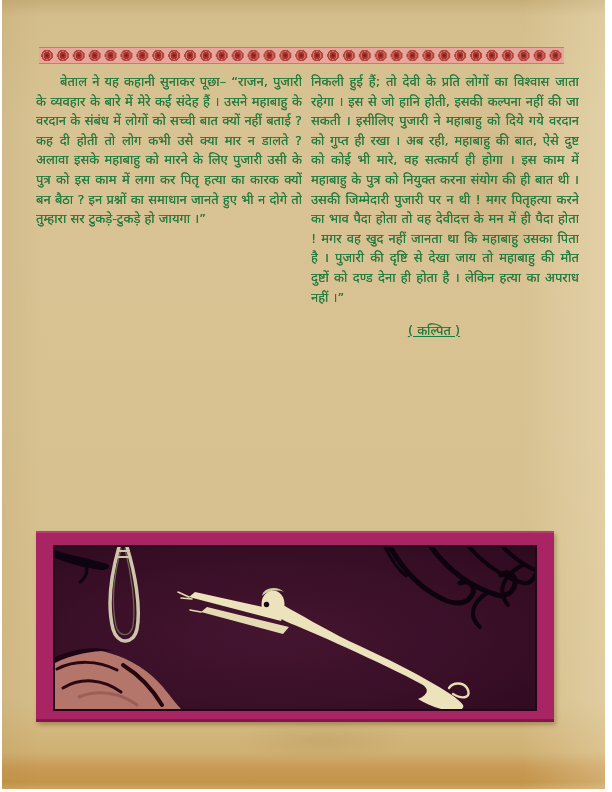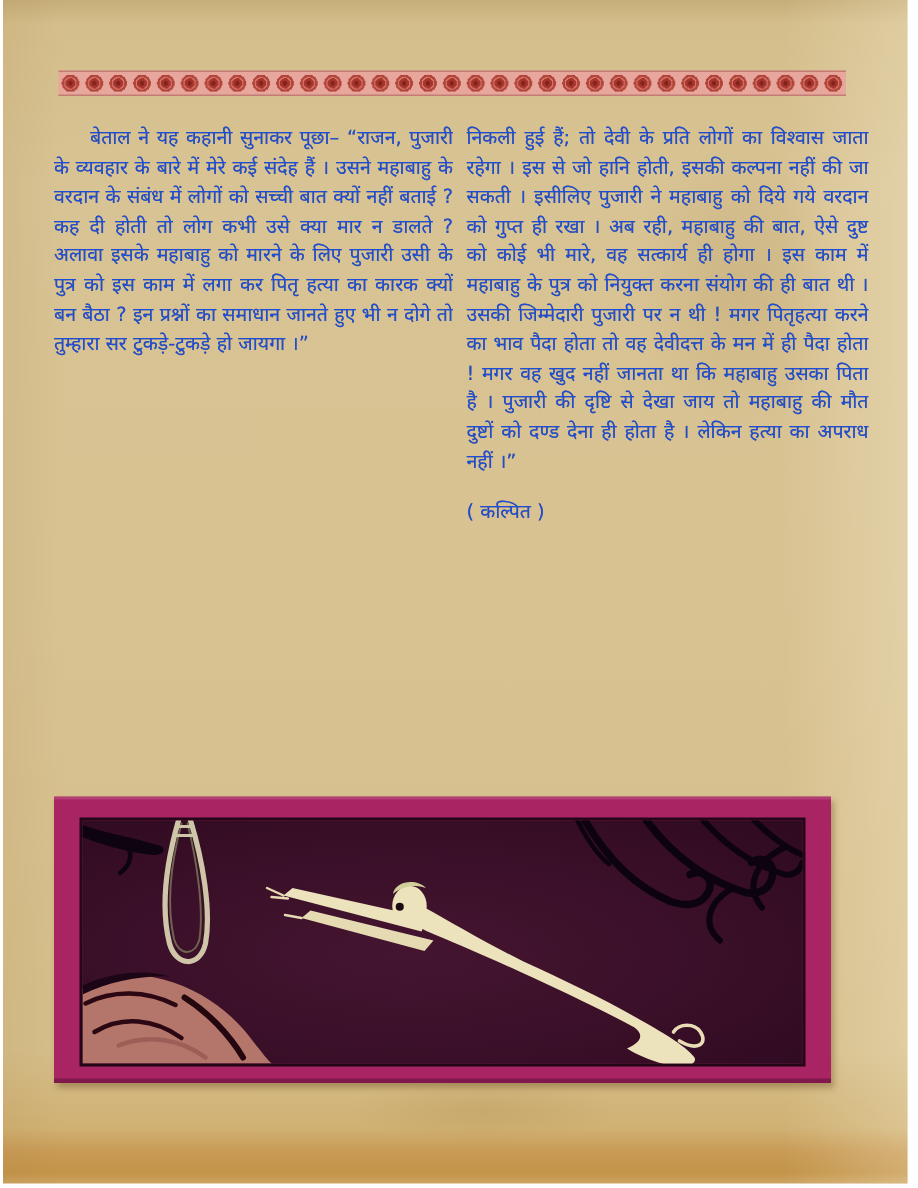--- a/index.html
+++ b/index.html
@@ -29,30 +29,30 @@
     position:absolute;left:39px;top:47px;width:525px;height:15px;
     background-color:#e7a79d;
     background-image:
       radial-gradient(circle at 8px 7.5px, #7e241e 0 1.6px, #a8342c 1.6px 3.4px,
         #d47c71 3.4px 4.2px, #b2443a 4.2px 5.8px, #e7a79d 5.8px 7px, rgba(0,0,0,0) 7px);
     background-size:15.9px 15px;background-repeat:repeat-x;
     border-top:1px solid #c27c72;border-bottom:1px solid #c27c72;
   }
   
   .col{
-    position:absolute;top:83px;height:452px;overflow:hidden;
-    color:#1d4ed8;font-size:13px;line-height:19.6px;text-align:justify;
+    position:absolute;top:72px;height:452px;overflow:hidden;
+    color:#15803d;font-size:13px;line-height:19.6px;text-align:justify;
     text-shadow:0 0 .4px rgba(60,40,20,.55);
   }
   .col p{margin:0;}
   .col p.indent{text-indent:24px;}
   .col p + p{margin-top:14px;}
   .col-left{left:36px;width:266px;}
   .col-right{left:311px;width:268px;}
-  .attribution{margin-top:9px;text-align:left;padding-right:22px;}
+  .attribution{margin-top:9px;text-align:center;padding-right:22px;text-decoration:underline;}
   
   .art-frame{
     position:absolute;left:36px;top:531px;width:518px;height:191px;
     background:#a82462;
     box-shadow:inset 0 2px 0 rgba(255,255,255,.12), inset 0 -3px 0 rgba(80,10,50,.45),
                2px 3px 4px rgba(90,60,20,.35);
   }
   .art-inner{
     position:absolute;left:17px;top:14px;right:17px;bottom:11px;
     background:radial-gradient(ellipse at 45% 55%, #451530 0%, #3a0f28 55%, #2e0a1f 100%);

